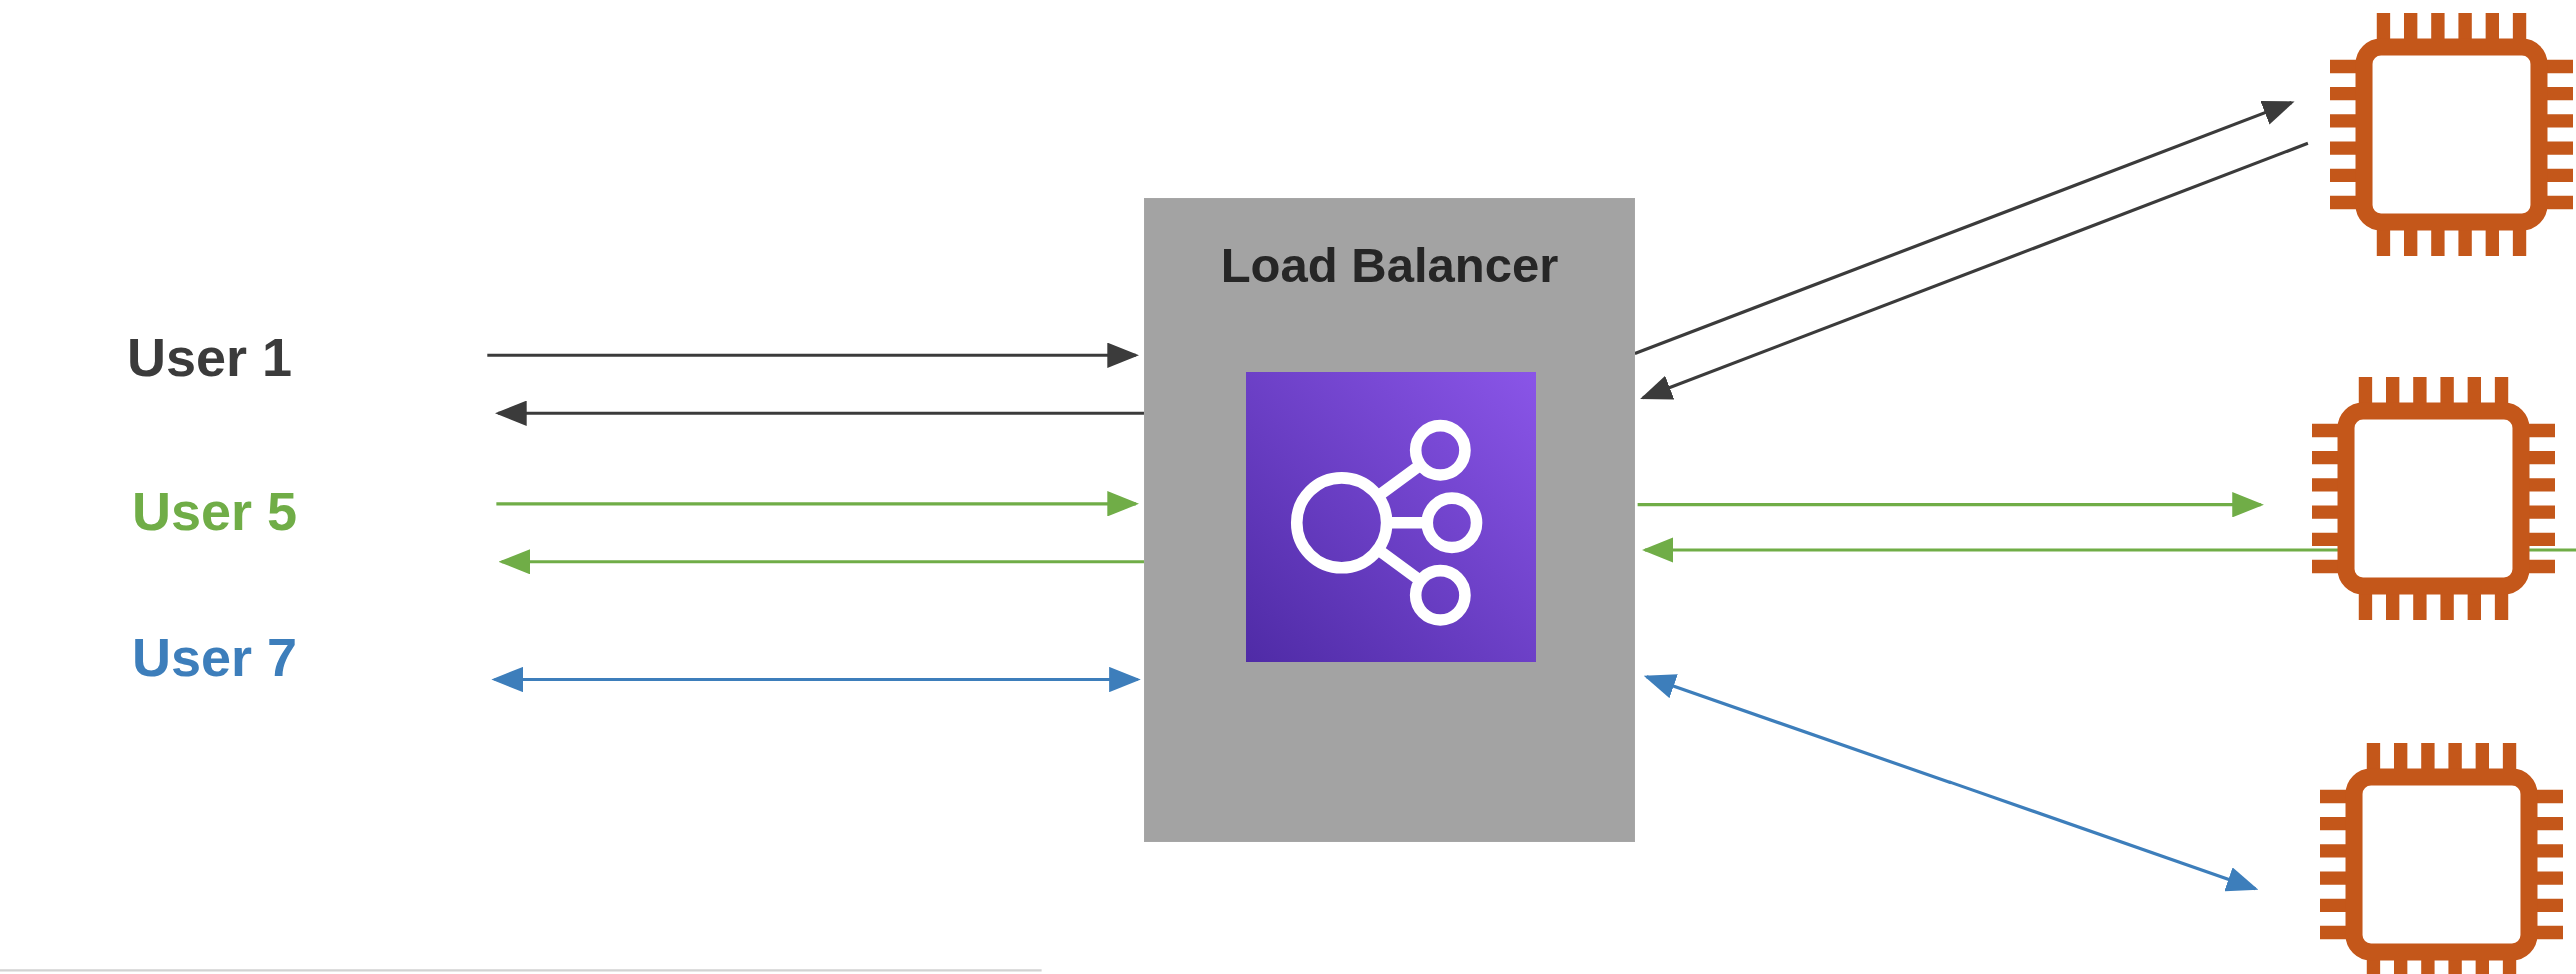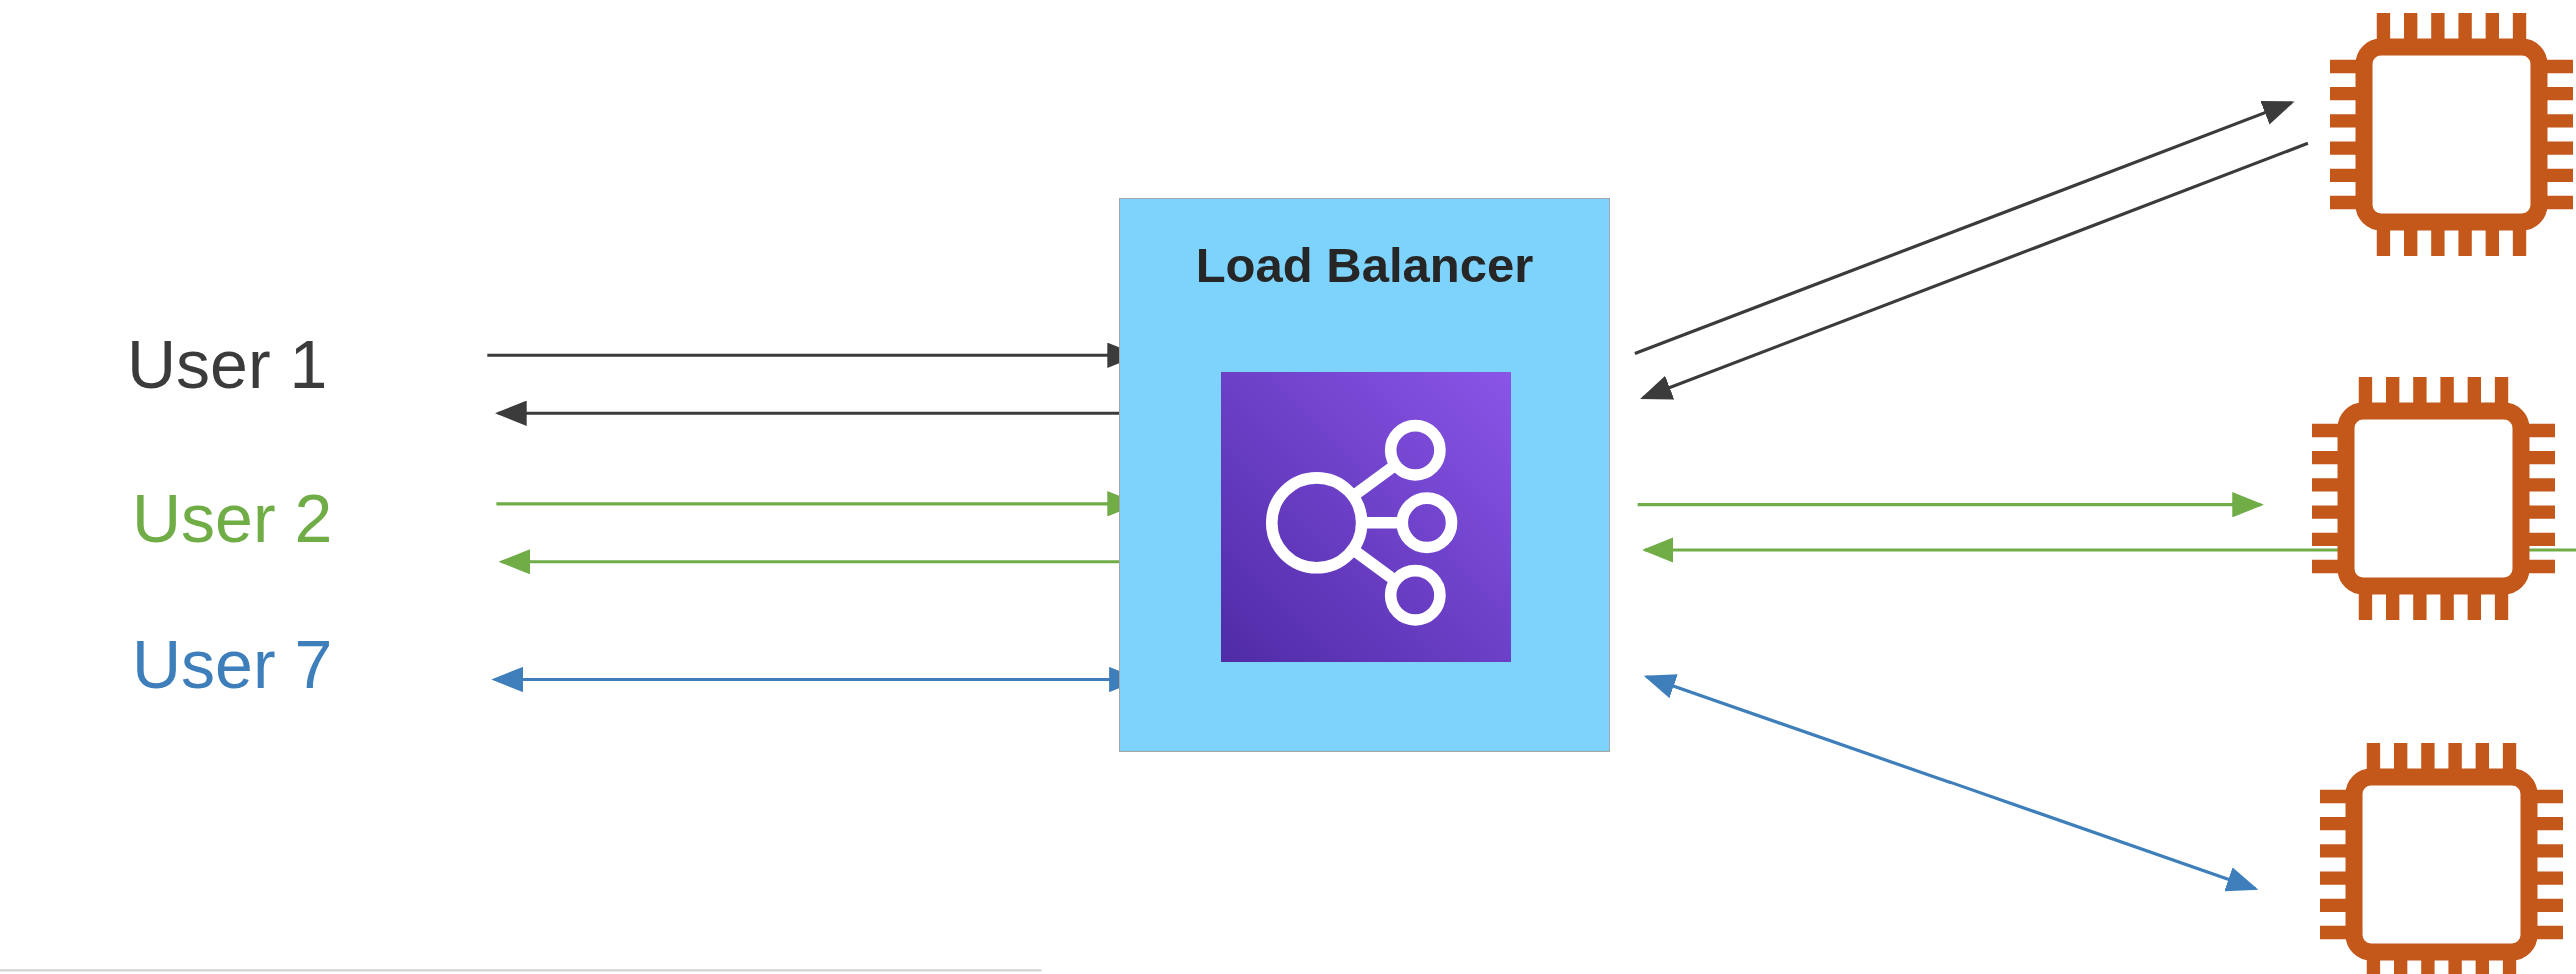--- a/index.html
+++ b/index.html
@@ -18,27 +18,27 @@
 
   .arrows{position:absolute;left:0;top:0;width:2576px;height:975px;z-index:1}
   .stroke-dark  line{stroke:var(--c-user1);stroke-width:3.5;fill:none}
   .stroke-green line{stroke:var(--c-user2);stroke-width:3.5;fill:none}
   .stroke-blue  line{stroke:var(--c-user3);stroke-width:3.5;fill:none}
   .fill-dark{fill:var(--c-user1)}
   .fill-green{fill:var(--c-user2)}
   .fill-blue{fill:var(--c-user3)}
   .edge-line{stroke:#d2d2d2;stroke-width:2.5}
 
-  .user-label{position:absolute;font-weight:400;font-size:68px;line-height:1;white-space:nowrap;z-index:2}
+  .user-label{position:absolute;font-weight:700;font-size:54px;line-height:1;white-space:nowrap;z-index:2}
   .user-1{left:127px;top:330px;color:var(--c-user1)}
   .user-2{left:132px;top:484px;color:var(--c-user2)}
   .user-3{left:132px;top:630px;color:var(--c-user3)}
 
-  .lb-box{position:absolute;left:1119px;top:198px;width:491px;height:554px;
-          background:#7dd3fc;border:1.8px solid var(--c-border);z-index:2}
+  .lb-box{position:absolute;left:1144px;top:198px;width:491px;height:644px;
+          background:#a3a3a3;border:1.8px solid var(--c-border);z-index:2}
   .lb-title{margin-top:40px;text-align:center;font-weight:700;font-size:49px;
             color:var(--c-title);line-height:1.1}
   .lb-icon{position:absolute;left:101px;top:173px;width:290px;height:290px}
   .lb-icon svg{display:block;width:100%;height:100%}
   .stop-dark{stop-color:var(--c-lb-dark)}
   .stop-light{stop-color:var(--c-lb-light)}
 
   .chip{position:absolute;width:243px;height:243px;z-index:2}
   .chip svg{display:block;width:100%;height:100%}
   .chip-1{left:2330px;top:12.7px}
@@ -97,21 +97,21 @@
       <line x1="900" y1="750" x2="546" y2="750" marker-end="url(#ah-blue)"></line>
       <line x1="898" y1="750" x2="1256" y2="750" marker-end="url(#ah-blue)"></line>
       <line x1="2154" y1="864" x2="1818" y2="747" marker-end="url(#ah-blue)"></line>
       <line x1="2152" y1="863" x2="2490" y2="981" marker-end="url(#ah-blue)"></line>
     </g>
 
     <line class="edge-line" x1="0" y1="1071" x2="1150" y2="1071"></line>
   </svg>
 
   <div class="user-label user-1">User 1</div>
-  <div class="user-label user-2">User 2</div>
+  <div class="user-label user-2">User 5</div>
   <div class="user-label user-3">User 7</div>
 
   <div class="lb-box">
     <div class="lb-title">Load Balancer</div>
     <div class="lb-icon">
       <svg viewBox="0 0 100 100">
         <defs>
           <linearGradient id="lbg" x1="0" y1="100" x2="100" y2="0" gradientUnits="userSpaceOnUse">
             <stop class="stop-dark" offset="0"></stop>
             <stop class="stop-light" offset="1"></stop>

